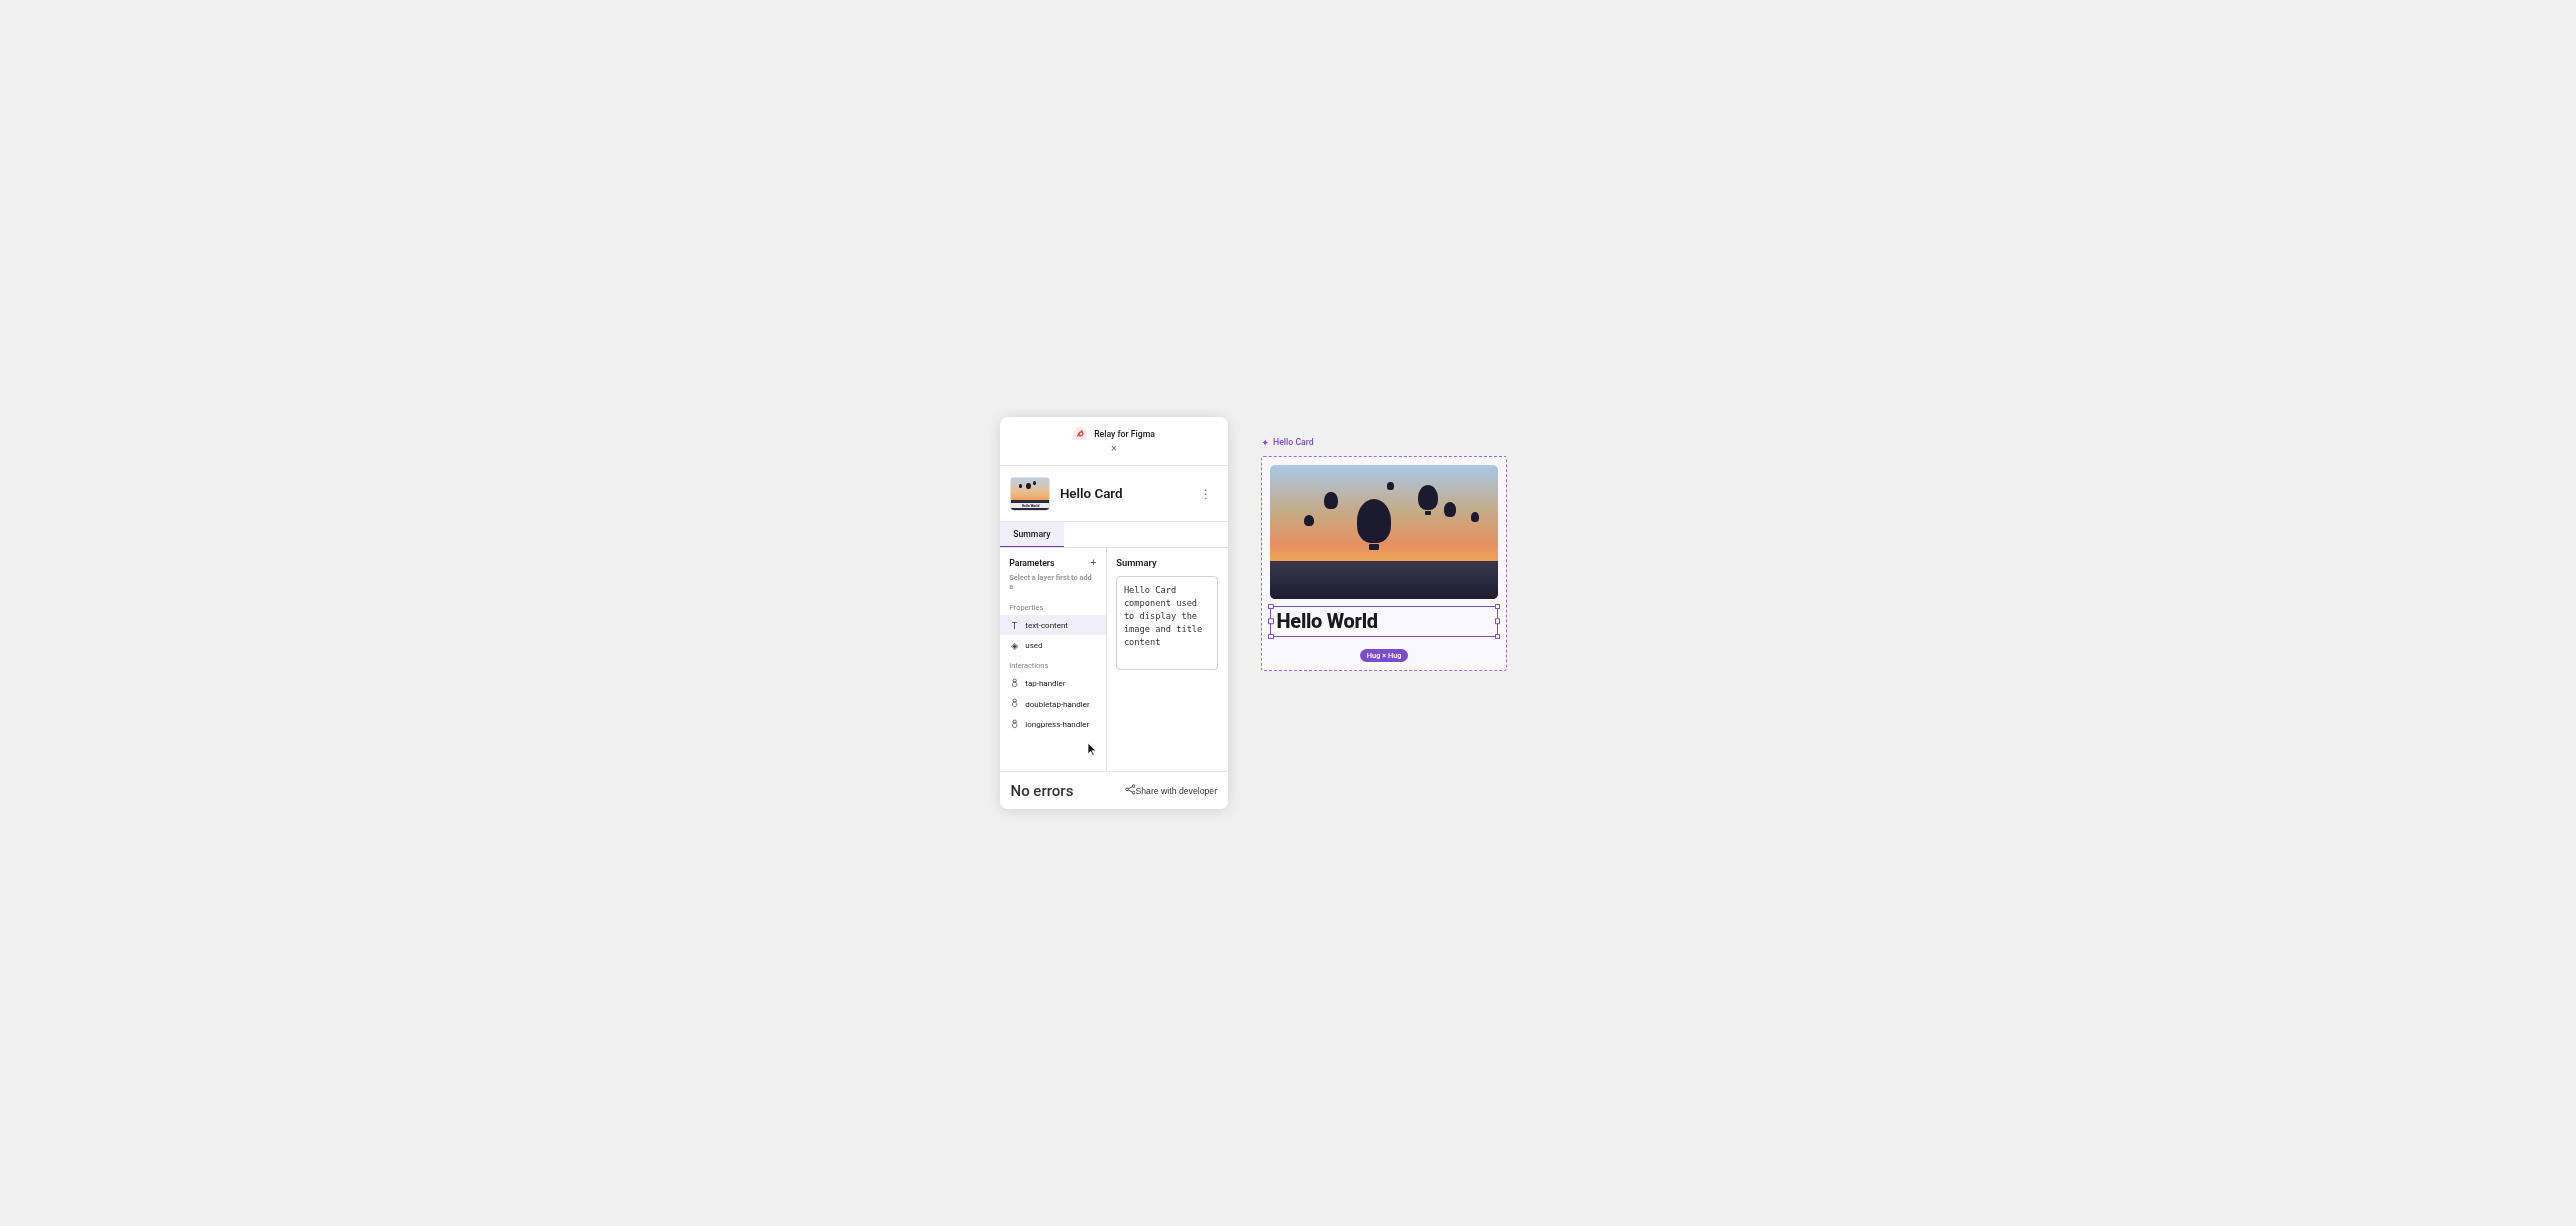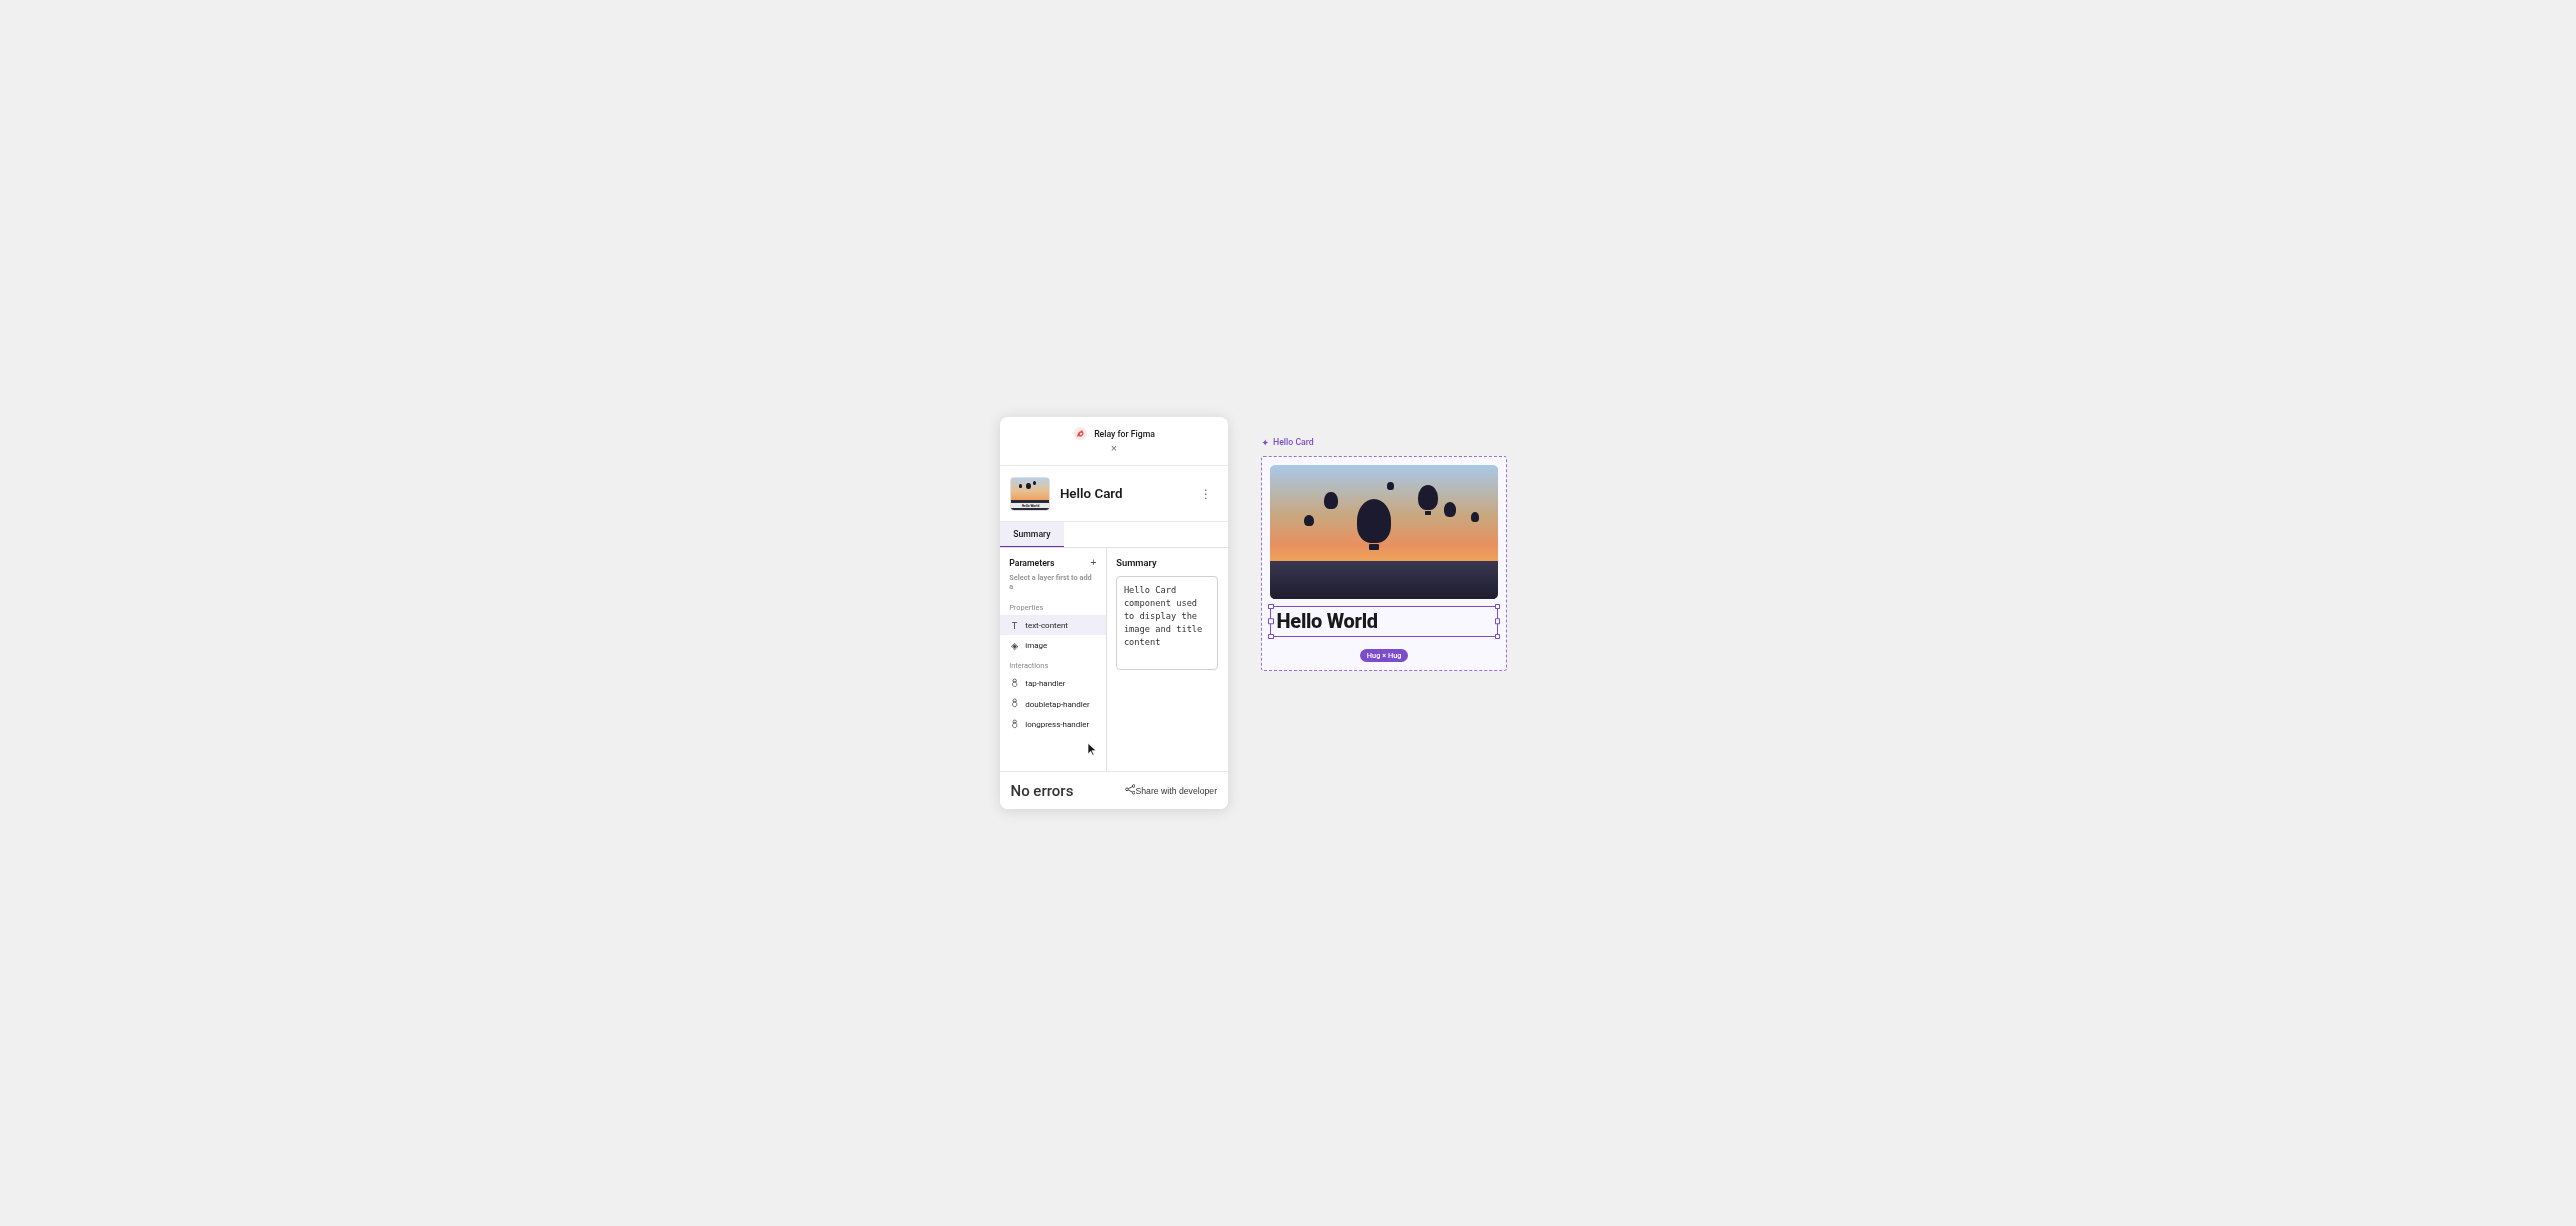--- a/index.html
+++ b/index.html
@@ -419,21 +419,21 @@
           <button class="add-btn">+</button>
         </div>
         <div class="sidebar-hint">Select a layer first to add a</div>
         <div class="sidebar-group-label">Properties</div>
         <div class="sidebar-item selected">
           <span class="sidebar-item-icon">T</span>
           <span>text-content</span>
         </div>
         <div class="sidebar-item">
           <span class="sidebar-item-icon">◈</span>
-          <span>image</span>
+          <span>used</span>
         </div>
         <div class="sidebar-group-label">Interactions</div>
         <div class="sidebar-item">
           <span class="sidebar-item-icon">
             <svg width="9.4" height="9.4" viewBox="0 0 14 14" fill="none">
                 <circle cx="7" cy="4" r="2.5" stroke="#444" stroke-width="1.2"></circle>
                 <path d="M5 7 Q3 8 4 11 Q5 13 7 13 Q9 13 10 11 Q11 8 9 7 L9 6 Q8 5 7 5 Q6 5 5 6 Z" stroke="#444" stroke-width="1.1" fill="none"></path>
               </svg>
           </span>
           <span>tap-handler</span>

